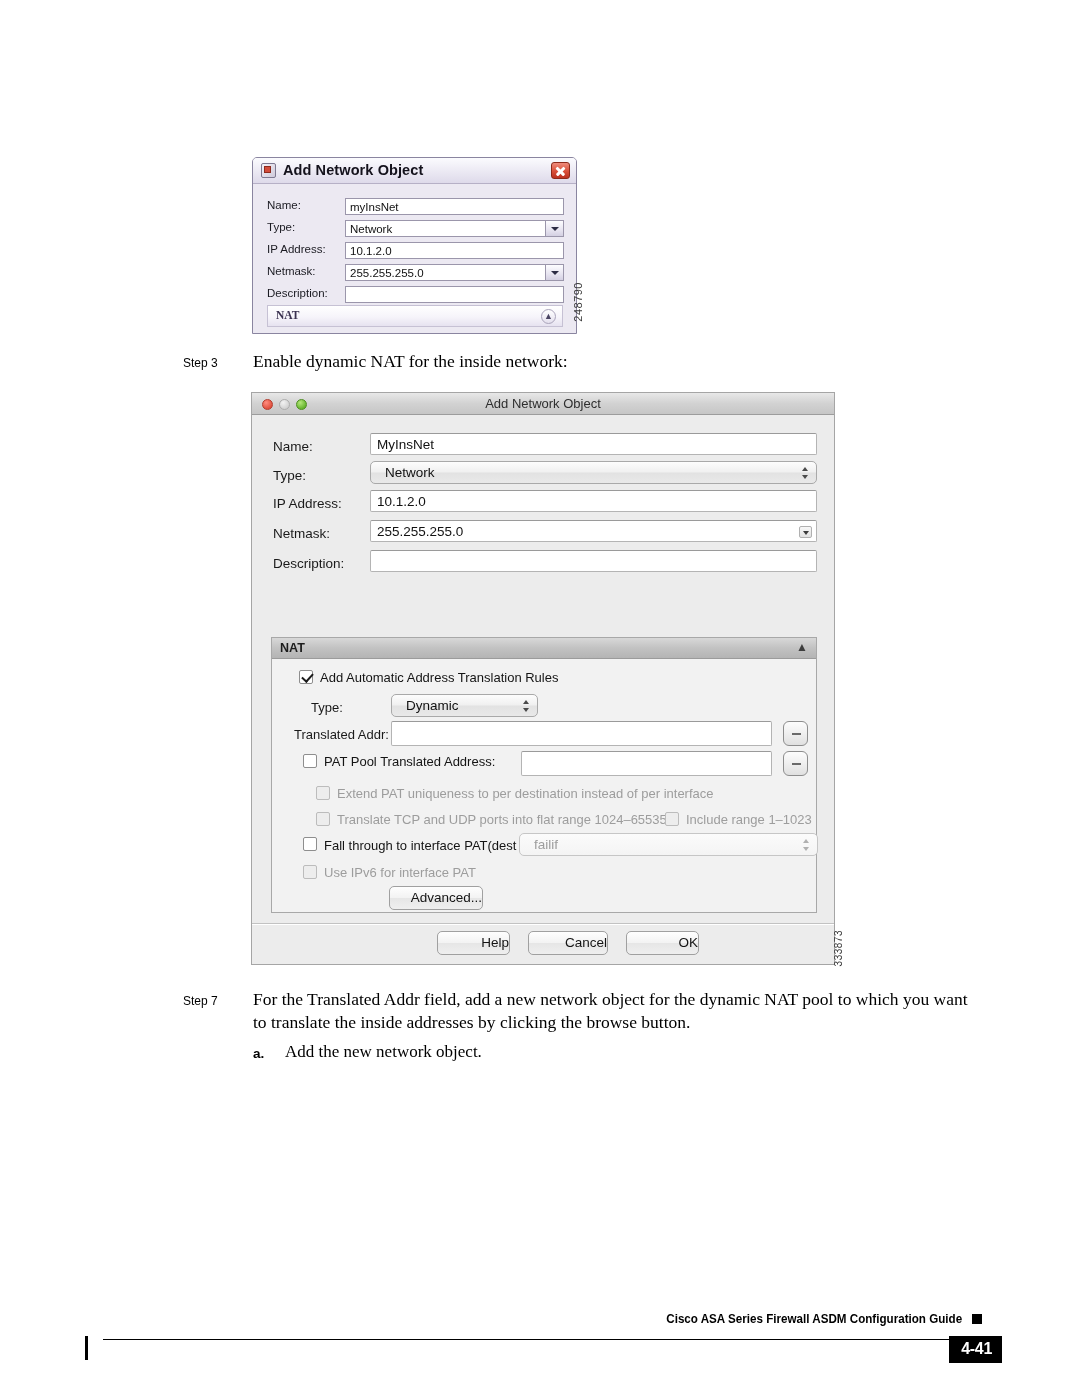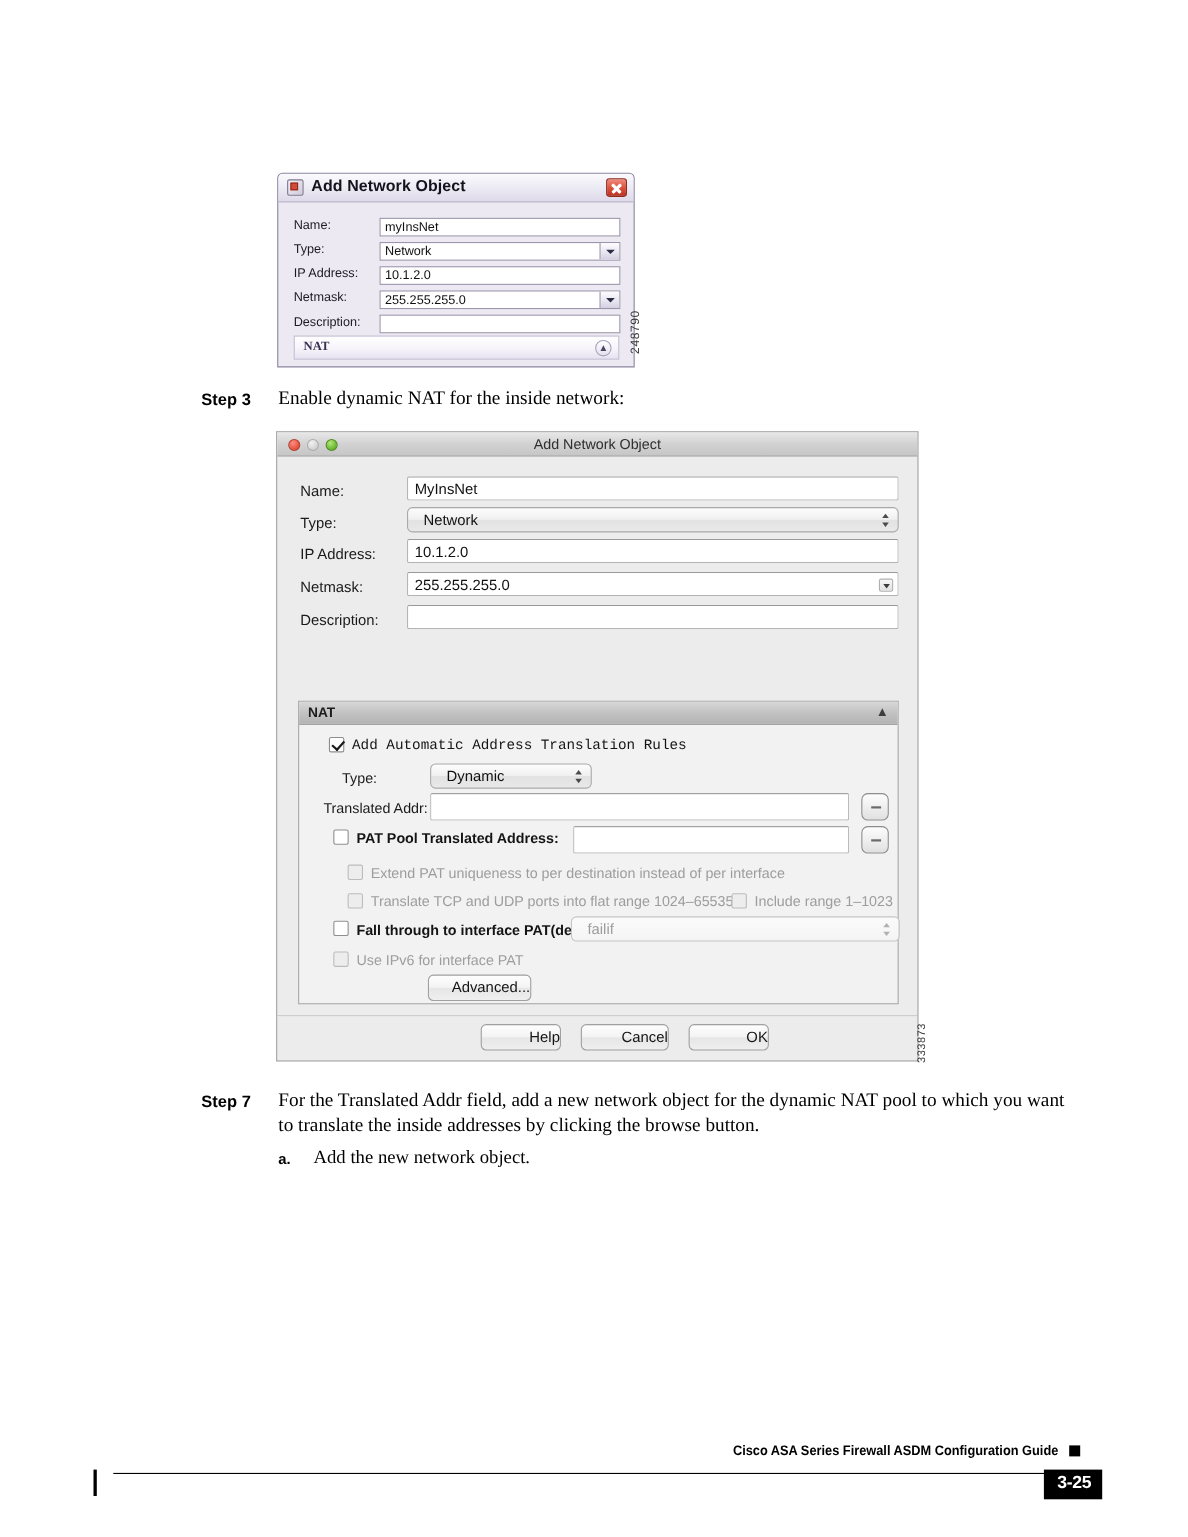--- a/index.html
+++ b/index.html
@@ -51,21 +51,21 @@
     font-weight:bold;font-size:16px;
     padding:4px 10px 5px 12px;
     letter-spacing:-0.3px;
   }
 
   
   .step{position:absolute;font-size:17.5px;line-height:23px;}
   .step-lbl{
     position:absolute;
     font-family:"Liberation Sans", sans-serif;
-    font-weight:bold;font-size:15px;
+    font-weight:normal;font-size:12px;
     white-space:nowrap;
   }
   .step-body{position:absolute;}
   .sub-item{position:absolute;font-size:17px;line-height:23px;}
   .sub-lbl{
     position:absolute;font-family:"Liberation Sans", sans-serif;
     font-weight:bold;font-size:13.5px;
   }
 
   
@@ -253,21 +253,21 @@
     position:absolute;width:14px;height:14px;background:#fff;
     border:1px solid #8e8e8e;border-radius:2px;box-sizing:border-box;
   }
   .cb.dis{background:#ededed;border-color:#bcbcbc;}
   .cb.chk:after{
     content:"";position:absolute;left:3.5px;top:0px;width:5px;height:9px;
     border:solid #1b1b1b;border-width:0 2.2px 2.2px 0;transform:rotate(42deg);
   }
   .cbl{position:absolute;font-size:13px;color:#141414;white-space:nowrap;}
   .cbl.dis{color:#9d9d9d;}
-  .cbl.bold{font-weight:bold;}
+  .cbl.bold{font-weight:normal;}
 
   .browse-btn{
     position:absolute;width:25px;height:25px;
     background:linear-gradient(to bottom,#fdfdfd 0%,#efefef 50%,#e0e0e0 100%);
     border:1px solid #8d8d8d;border-radius:6px;box-sizing:border-box;
   }
   .browse-btn:after{
     content:"";position:absolute;left:8px;top:11px;width:9px;height:2px;
     background:#6a6a6a;
   }
@@ -379,21 +379,21 @@
       <span class="mac-text" style="left:118px;top:157px;width:447px;"></span>
     </div>
 
     <div class="nat-panel">
       <div class="nat-hdr">
         <span class="nat-hdr-t">NAT</span>
         <span class="nat-hdr-chev">▲</span>
       </div>
 
       <span class="cb chk" style="left:27px;top:32px;"></span>
-      <span class="cbl" style="left:48px;top:32px;font-family:Liberation Mono, monospace;">Add Automatic Address Translation Rules</span>
+      <span class="cbl" style="left:48px;top:32px;">Add Automatic Address Translation Rules</span>
 
       <span class="mac-lbl" style="left:39px;top:62px;font-size:13px;">Type:</span>
       <span class="mac-popup" style="left:119px;top:56px;width:147px;">Dynamic<i class="updn"></i></span>
 
       <span class="mac-lbl" style="left:22px;top:89px;font-size:13px;">Translated Addr:</span>
       <span class="mac-text" style="left:119px;top:83px;width:381px;height:25px;"></span>
       <span class="browse-btn" style="left:511px;top:83px;"></span>
 
       <span class="cb" style="left:31px;top:116px;"></span>
       <span class="cbl bold" style="left:52px;top:116px;">PAT Pool Translated Address:</span>
@@ -434,16 +434,16 @@
   <div class="sub-item" style="left:253px;top:1040px;">
     <span class="sub-lbl" style="left:0;top:2px;">a.</span>
     <span style="position:absolute;left:32px;top:0;white-space:nowrap;">Add the new network object.</span>
   </div>
 
   <div class="ftr">
     <div class="ftr-tick"></div>
     <div class="ftr-rule"></div>
     <div class="ftr-title">Cisco ASA Series Firewall ASDM Configuration Guide</div>
     <div class="ftr-sq"></div>
-    <div class="ftr-page">3-25</div>
+    <div class="ftr-page">4-41</div>
   </div>
 
 </div>
 
 </body></html>

